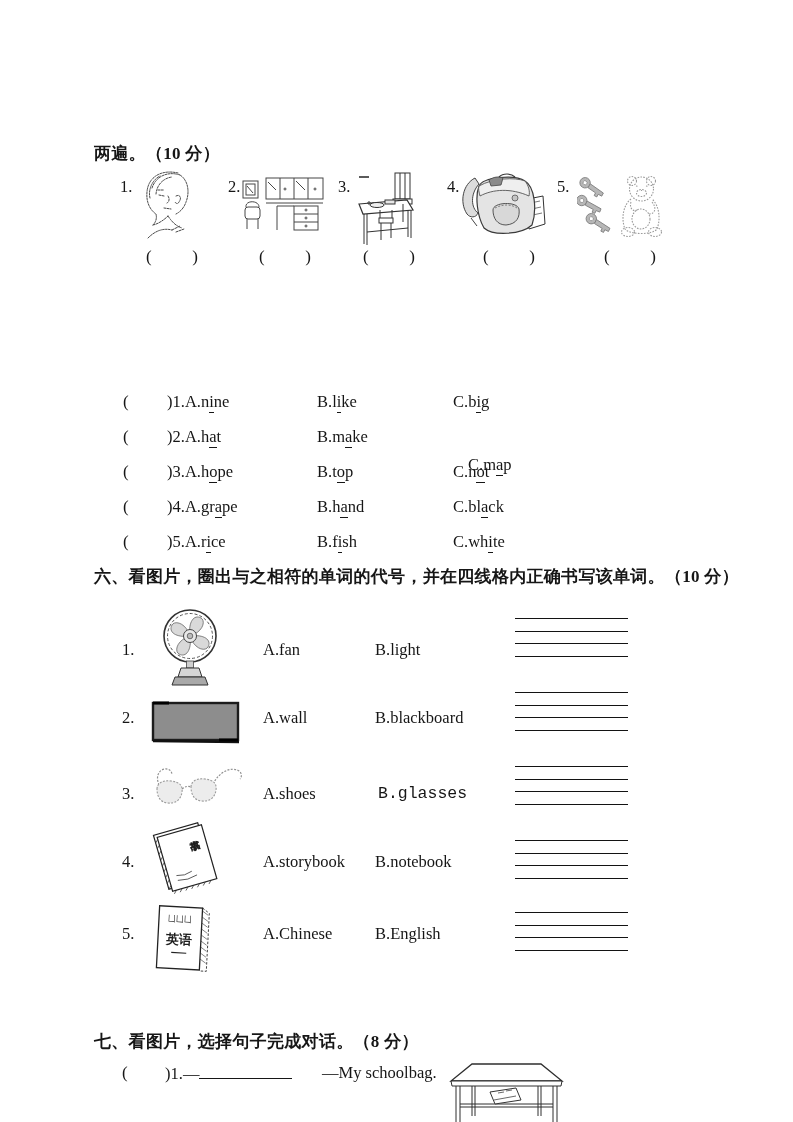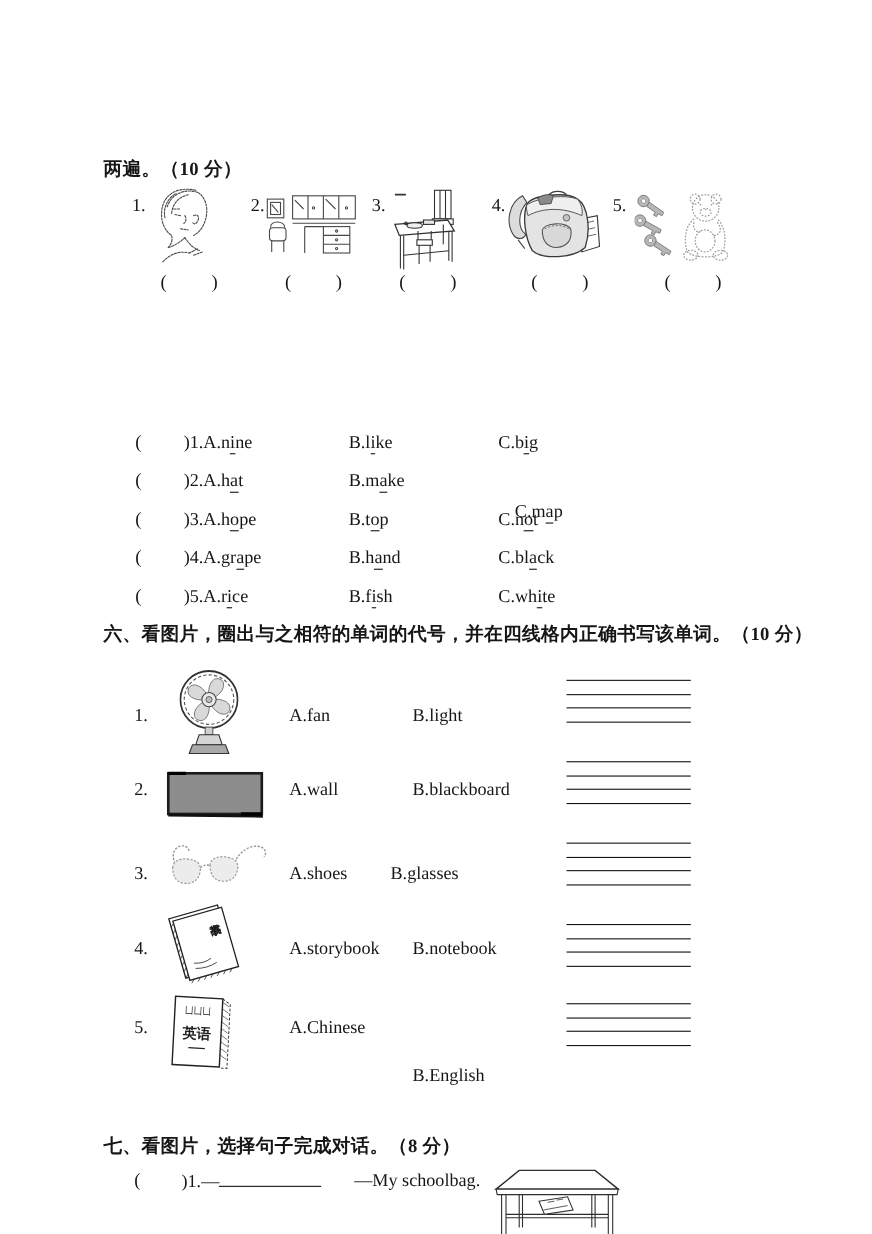--- a/index.html
+++ b/index.html
@@ -232,21 +232,21 @@
   <svg class="abs" style="left:147px;top:762px;" width="97" height="50" viewBox="0 0 97 50">
     <g fill="none" stroke="#8f8f8f" stroke-width="1.2" stroke-dasharray="2 1.4">
       <path d="M14,26 C8,18 10,8 18,7 C22,6.5 25,9 25,13"></path>
       <path d="M66,22 C72,10 84,4 92,9 C95,11 95,15 93,17"></path>
       <path d="M35,27 Q40,23 44,25"></path>
     </g>
     <path d="M10,27 C10,21 16,18 24,19 C32,20 36,23 35,30 C34,38 28,42 20,41 C13,40 10,34 10,27 Z" fill="#ececec" stroke="#9a9a9a" stroke-width="1.1" stroke-dasharray="2 1.4"></path>
     <path d="M44,25 C44,19 50,16 58,17 C66,18 70,21 69,28 C68,36 62,40 54,39 C47,38 44,32 44,25 Z" fill="#ececec" stroke="#9a9a9a" stroke-width="1.1" stroke-dasharray="2 1.4"></path>
   </svg>
   <span class="abs en" style="left:263px;top:784px;">A.shoes</span>
-  <span class="abs en" style="left:355px;top:784px;">B.glasses</span>
+  <span class="abs en" style="left:378px;top:784px;font-family:Liberation Mono, monospace;">B.glasses</span>
   <div class="wgrid" style="left:515px;top:766px;">
     <div class="ln ln1"></div>
       <div class="ln ln2"></div>
       <div class="ln ln3"></div>
       <div class="ln ln4"></div>
   </div>
 
   <span class="abs en" style="left:122px;top:852px;">4.</span>
   <svg class="abs" style="left:148px;top:820px;" width="79" height="75" viewBox="0 0 79 75">
     <g transform="rotate(-16 39 38)">
@@ -277,21 +277,21 @@
         <path d="M53,9 l6,4 M53,15 l6,4 M53,21 l6,4 M53,27 l6,4 M53,33 l6,4 M53,39 l6,4 M53,45 l6,4 M53,51 l6,4 M53,57 l6,4"></path>
       </g>
       <path d="M53,6 L60,11 L60,69 L54,69" fill="none" stroke="#333" stroke-width=".9" stroke-dasharray="2.5 1.6"></path>
       <rect x="10" y="6" width="43" height="62" fill="#fff" stroke="#222" stroke-width="1.3"></rect>
       <text x="31" y="21" text-anchor="middle" font-size="8">凵凵凵</text>
       <text x="31" y="43" text-anchor="middle" font-size="13" font-weight="bold">英语</text>
       <path d="M24,52 L39,52" stroke="#222" stroke-width="1.2"></path>
     </g>
   </svg>
   <span class="abs en" style="left:263px;top:924px;">A.Chinese</span>
-  <span class="abs en" style="left:375px;top:924px;margin-top:44px;">B.English</span>
+  <span class="abs en" style="left:375px;top:924px;">B.English</span>
   <div class="wgrid" style="left:515px;top:912px;">
     <div class="ln ln1"></div>
       <div class="ln ln2"></div>
       <div class="ln ln3"></div>
       <div class="ln ln4"></div>
   </div>
 
   <div class="abs zh" style="left:94px;top:1030px;">七、看图片，选择句子完成对话。（8 分）</div>
 
   <span class="abs paren" style="left:122px;top:1063px;">(</span>

